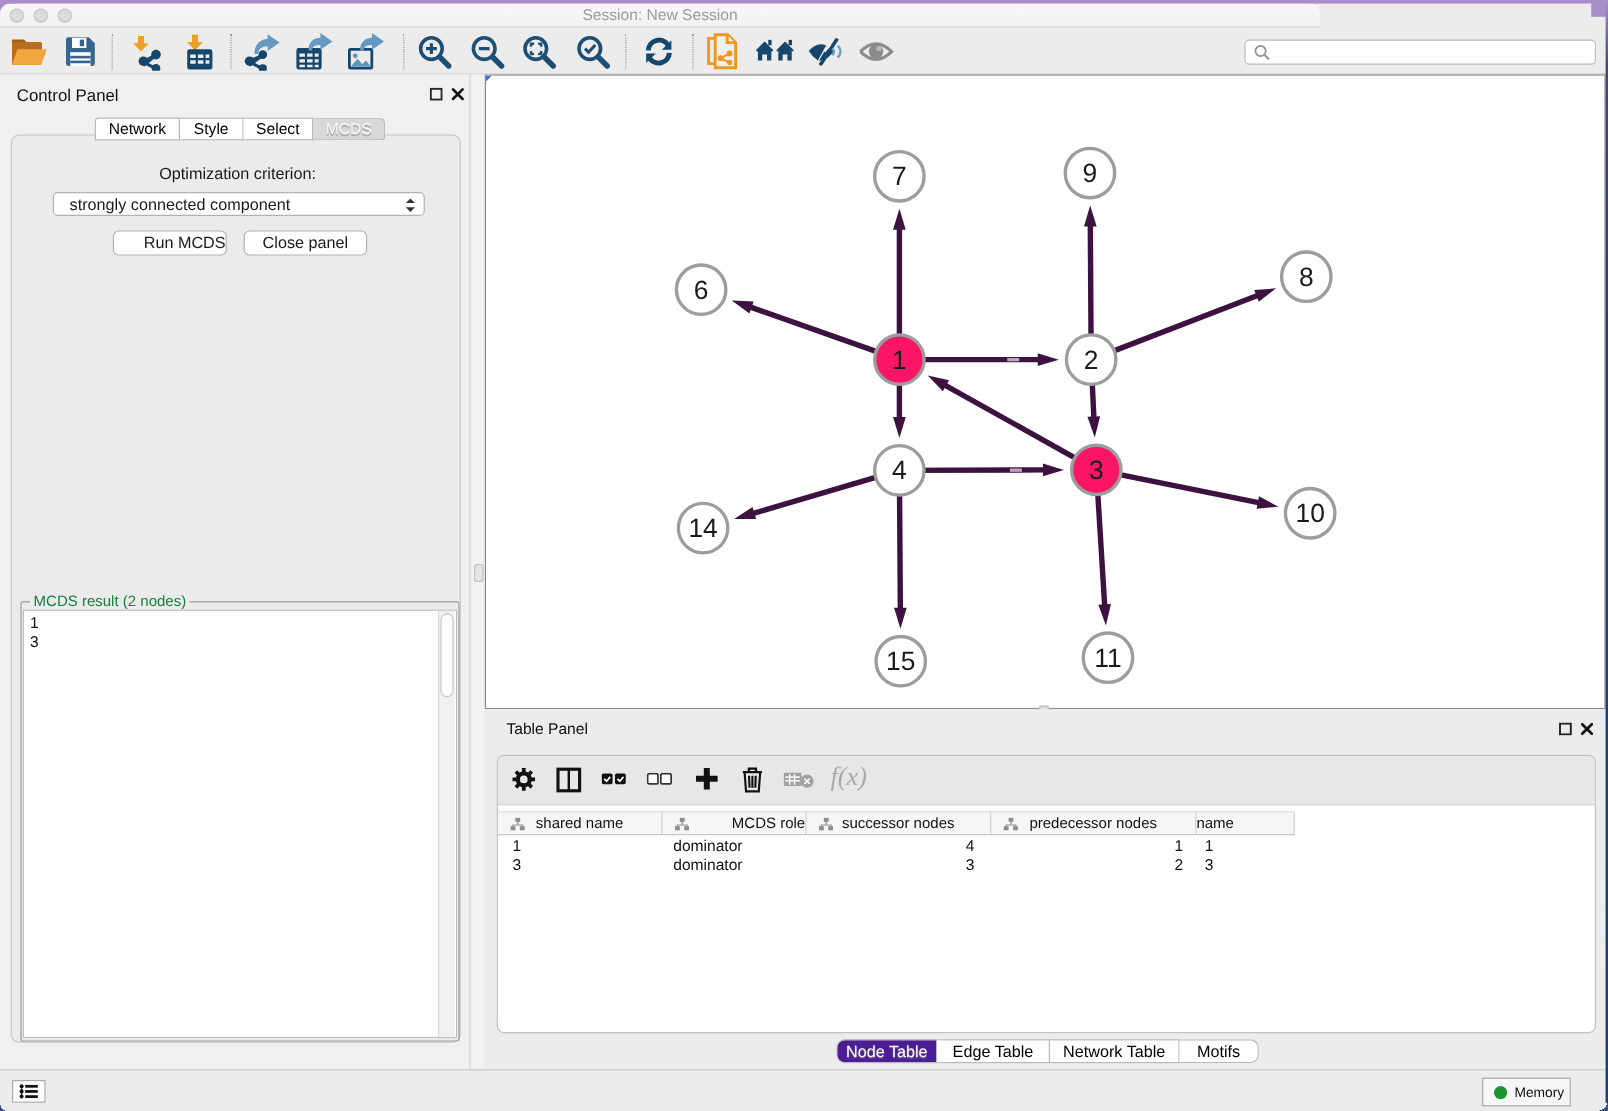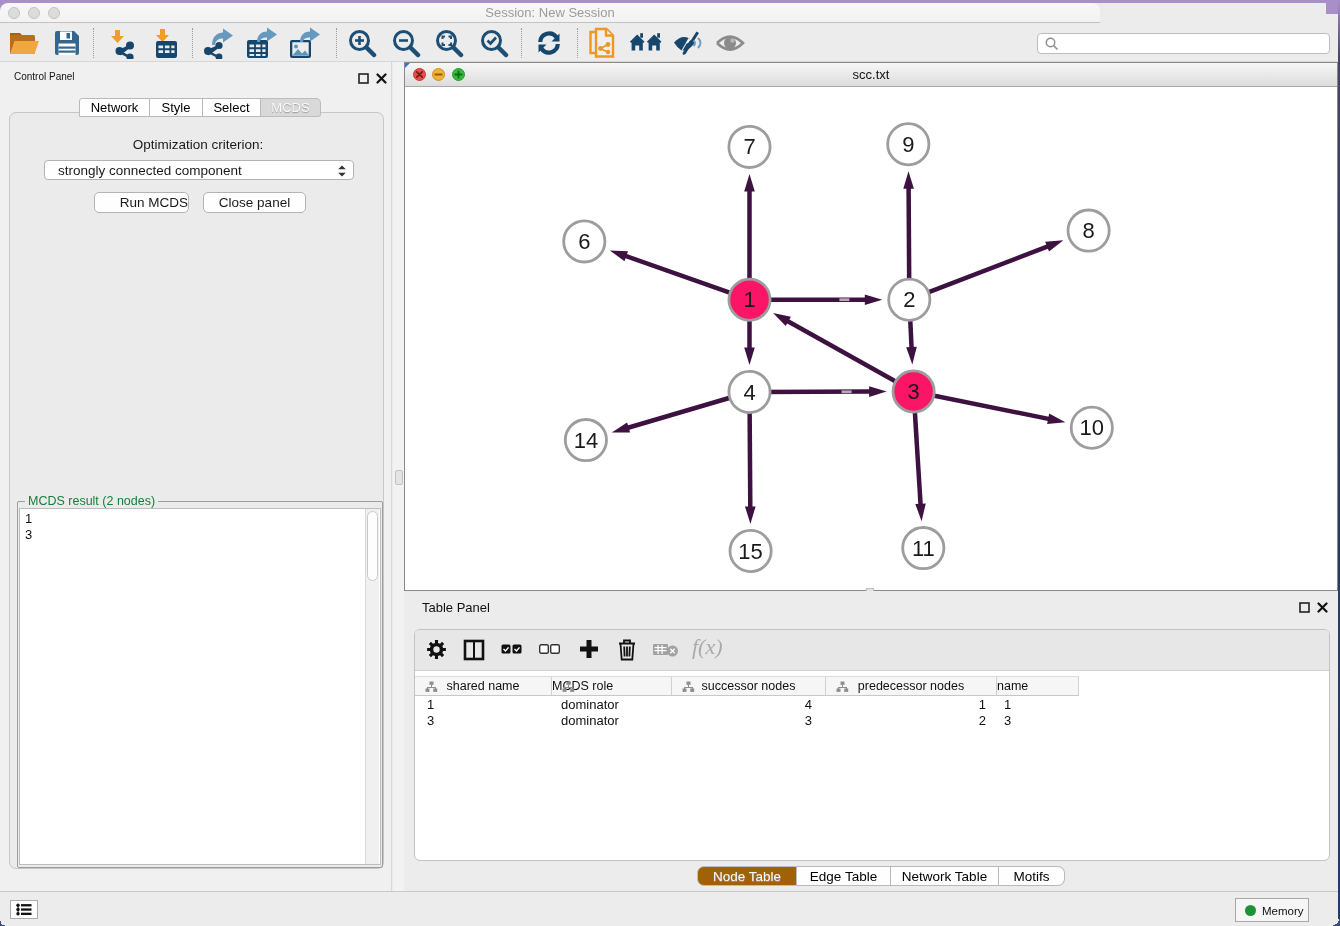--- a/index.html
+++ b/index.html
@@ -176,21 +176,21 @@
   </div>
 
 <div class="abs" style="left:1037px;top:33px;width:293px;height:21px;background:#fff;border:1px solid #bdbdbd;border-radius:4px">
 <svg width="16" height="16" viewBox="0 0 16 16" style="position:absolute;left:6px;top:2px">
       <circle cx="6.5" cy="6.5" r="4.3" fill="none" stroke="#8f8f8f" stroke-width="1.4"></circle>
       <line x1="9.8" y1="9.8" x2="13.5" y2="13.5" stroke="#8f8f8f" stroke-width="1.6"></line>
     </svg>
   </div>
 
 <div class="abs" style="left:0;top:62px;width:392px;height:829px;background:#f0f0f0;border-right:1px solid #d8d8d8">
-  <div class="abs" style="left:14px;top:9px;font-size:10px;color:#111">Control Panel</div>
+  <div class="abs" style="left:14px;top:9px;font-size:14px;color:#111">Control Panel</div>
   <svg class="abs" style="left:358px;top:11px" width="11" height="11" viewBox="0 0 11 11">
       <rect x="1" y="1" width="9" height="9" fill="none" stroke="#222" stroke-width="1.6"></rect>
     </svg>
   <svg class="abs" style="left:376px;top:11px" width="11" height="11" viewBox="0 0 11 11">
       <path d="M1.5 1.5 L9.5 9.5 M9.5 1.5 L1.5 9.5" stroke="#111" stroke-width="2.2" stroke-linecap="round"></path>
     </svg>
 
   <div class="abs" style="left:9px;top:50px;width:375px;height:757px;background:#ebebeb;border:1px solid #c6c6c6;border-radius:7px"></div>
 
   <div class="abs" style="left:79px;top:36px;height:19px;display:flex;font-size:13px;text-align:center">
@@ -218,38 +218,20 @@
      <div style="position:absolute;right:1px;top:0;width:14px;height:100%;background:#f0f0f0;border-left:1px solid #d9d9d9">
        <div style="position:absolute;left:1px;top:2px;width:11px;height:70px;background:#fdfdfd;border:1px solid #c9c9c9;border-radius:6px"></div>
      </div>
   </div>
 </div>
 
 <div class="abs" style="left:393px;top:62px;width:11px;height:829px;background:#f2f2f2"></div>
 <div class="abs" style="left:395px;top:470px;width:8px;height:15px;background:#e4e4e4;border:1px solid #c2c2c2;border-radius:2px"></div>
 
 <div class="abs" style="left:404px;top:62px;width:934px;height:529px;border:1px solid #8a8a8a;background:#fff">
-  <div class="abs" style="left:0;top:0;width:932px;height:24px;background:linear-gradient(#f7f7f7,#dcdcdc);border-bottom:1px solid #a8a8a8">
-    <div style="text-align:center;font-size:13px;color:#111;line-height:24px">scc.txt</div>
-    <div class="abs" style="left:8px;top:5px;width:13px;height:13px;border-radius:50%;background:#e1514b;border:1px solid #bf3d36">
-        <svg width="11" height="11" viewBox="0 0 11 11" style="position:absolute;left:0;top:0">
-          <path d="M2.8 2.8 L8.2 8.2 M8.2 2.8 L2.8 8.2" stroke="#7e1511" stroke-width="1.7" stroke-linecap="round"></path>
-        </svg>
-      </div>
-    <div class="abs" style="left:27px;top:5px;width:13px;height:13px;border-radius:50%;background:#f0b135;border:1px solid #cf8f23">
-        <svg width="11" height="11" viewBox="0 0 11 11" style="position:absolute;left:0;top:0">
-          <path d="M2.3 5.5 H8.7" stroke="#8e5f10" stroke-width="1.8" stroke-linecap="round"></path>
-        </svg>
-      </div>
-    <div class="abs" style="left:47px;top:5px;width:13px;height:13px;border-radius:50%;background:#34ba3d;border:1px solid #27982f">
-        <svg width="11" height="11" viewBox="0 0 11 11" style="position:absolute;left:0;top:0">
-          <path d="M2.3 5.5 H8.7 M5.5 2.3 V8.7" stroke="#0e6b14" stroke-width="1.8" stroke-linecap="round"></path>
-        </svg>
-      </div>
-  </div>
   <div class="abs" style="left:0;top:0;width:5px;height:5px;background:#3d6fd0;clip-path:polygon(0 0,100% 0,0 100%)"></div>
   <svg width="932" height="504" viewBox="0 0 932 504" style="position:absolute;left:0;top:24px" font-family="Liberation Sans, sans-serif">
       <line x1="344.5" y1="212.7" x2="344.5" y2="102.9" stroke="#3d1240" stroke-width="4.5"></line>
       <polygon points="344.5,86.9 349.8,104.4 339.2,104.4" fill="#3d1240"></polygon>
       <line x1="344.5" y1="212.7" x2="219.8" y2="168.7" stroke="#3d1240" stroke-width="4.5"></line>
       <polygon points="204.8,163.4 223.0,164.2 219.5,174.2" fill="#3d1240"></polygon>
       <line x1="344.5" y1="212.7" x2="461.3" y2="212.7" stroke="#3d1240" stroke-width="4.5"></line>
       <polygon points="477.3,212.7 459.8,218.0 459.8,207.4" fill="#3d1240"></polygon>
       <rect x="434.4" y="211.3" width="10" height="2.8" fill="#b9a6ba"></rect>
       <line x1="344.5" y1="212.7" x2="344.5" y2="262.0" stroke="#3d1240" stroke-width="4.5"></line>
@@ -357,21 +339,21 @@
 
     <div class="abs" style="left:0;top:46px;width:664px;height:20px;background:#f6f6f6;border-top:1px solid #dcdcdc;border-bottom:1px solid #c8c8c8;font-size:12.5px;color:#111">
       <div style="position:absolute;left:0px;top:0;width:137px;height:100%;border-right:1px solid #d0d0d0;text-align:center;line-height:19px"><span style="position:absolute;left:10px;top:3px"><svg width="13" height="12" viewBox="0 0 13 12">
               <g fill="#8e8e8e">
                 <rect x="4.5" y="0.5" width="4" height="3.4"></rect>
                 <rect x="0.5" y="7.5" width="4" height="3.4"></rect>
                 <rect x="8.2" y="7.5" width="4" height="3.4"></rect>
                 <path d="M6 3.9 h1 v2 h-1 z M2 6 h9 v1 h-9 z M2 6 h1 v2 h-1 z M10 6 h1 v2 h-1 z"></path>
               </g>
             </svg></span><span>shared name</span></div>
-        <div style="position:absolute;left:137px;top:0;width:120px;height:100%;border-right:1px solid #d0d0d0;text-align:left;line-height:19px"><span style="position:absolute;left:10px;top:3px"><svg width="13" height="12" viewBox="0 0 13 12">
+        <div style="position:absolute;left:137px;top:0;width:120px;height:100%;border-right:1px solid #d0d0d0;text-align:right;line-height:19px"><span style="position:absolute;left:10px;top:3px"><svg width="13" height="12" viewBox="0 0 13 12">
               <g fill="#8e8e8e">
                 <rect x="4.5" y="0.5" width="4" height="3.4"></rect>
                 <rect x="0.5" y="7.5" width="4" height="3.4"></rect>
                 <rect x="8.2" y="7.5" width="4" height="3.4"></rect>
                 <path d="M6 3.9 h1 v2 h-1 z M2 6 h9 v1 h-9 z M2 6 h1 v2 h-1 z M10 6 h1 v2 h-1 z"></path>
               </g>
             </svg></span><span>MCDS role</span></div>
         <div style="position:absolute;left:257px;top:0;width:154px;height:100%;border-right:1px solid #d0d0d0;text-align:center;line-height:19px"><span style="position:absolute;left:10px;top:3px"><svg width="13" height="12" viewBox="0 0 13 12">
               <g fill="#8e8e8e">
                 <rect x="4.5" y="0.5" width="4" height="3.4"></rect>
@@ -403,21 +385,21 @@
           <span style="position:absolute;left:12px">3</span>
           <span style="position:absolute;left:146px">dominator</span>
           <span style="position:absolute;left:257px;width:140px;text-align:right">3</span>
           <span style="position:absolute;left:411px;width:160px;text-align:right">2</span>
           <span style="position:absolute;left:589px">3</span>
         </div>
     </div>
   </div>
 
   <div class="abs" style="left:293px;top:275px;height:20px;display:flex;font-size:13.5px;text-align:center">
-    <div style="width:100px;line-height:19px;background:#a16207;border:1px solid #bdbdbd;border-radius:7px 0 0 7px;color:#fafafa;text-shadow:0 1px 1px #9a9a9a">Node Table</div>
+    <div style="width:84px;line-height:19px;background:#4c1d95;border:1px solid #bdbdbd;border-radius:7px 0 0 7px;color:#fafafa;text-shadow:0 1px 1px #9a9a9a">Node Table</div>
     <div style="width:94px;line-height:19px;background:#fefefe;border:1px solid #b9b9b9;border-left:none">Edge Table</div>
     <div style="width:108px;line-height:19px;background:#fefefe;border:1px solid #b9b9b9;border-left:none">Network Table</div>
     <div style="width:66px;line-height:19px;background:#fefefe;border:1px solid #b9b9b9;border-left:none;border-radius:0 7px 7px 0">Motifs</div>
   </div>
 </div>
 
 <div class="abs" style="left:0;top:891px;width:1340px;height:35px;background:#ececec;border-top:1px solid #c9c9c9">
   <div class="abs" style="left:10px;top:8px;width:28px;height:19px;background:#fdfdfd;border:1px solid #ababab">
     <svg width="16" height="13" viewBox="0 0 16 13" style="position:absolute;left:5px;top:2px">
         <g fill="#111">

